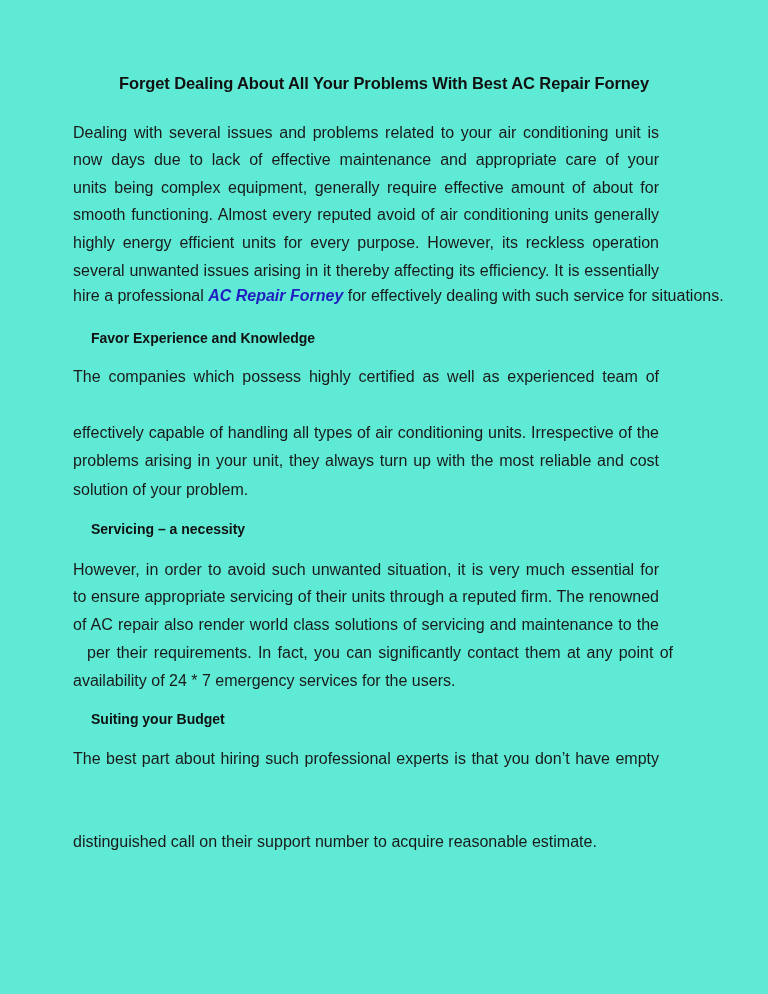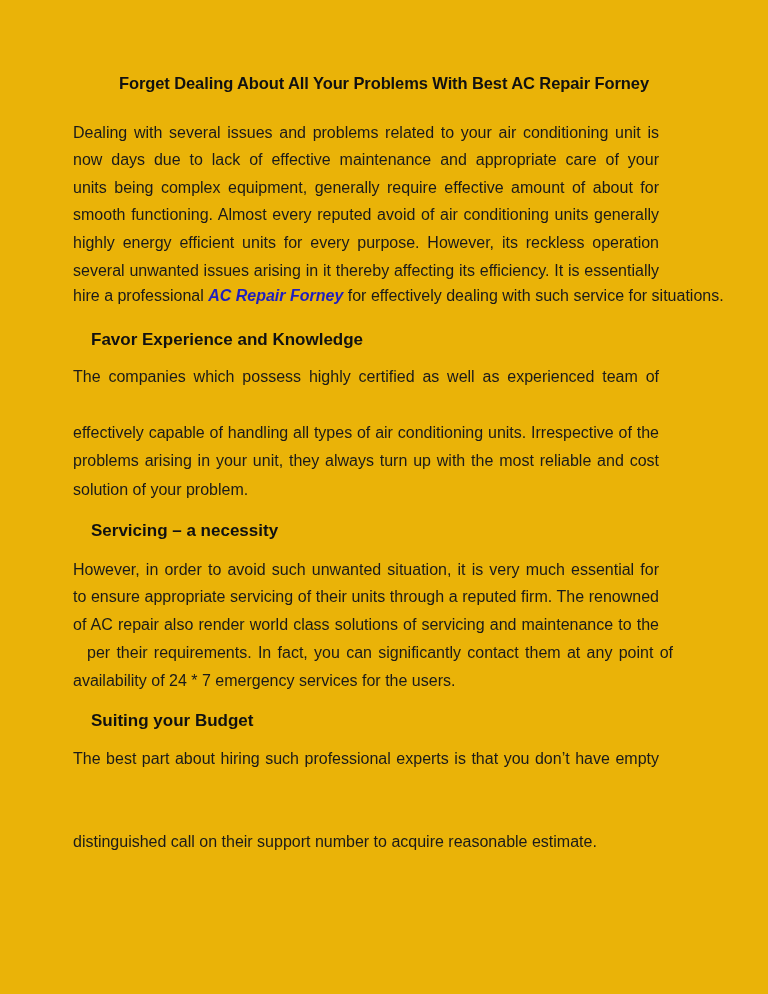--- a/index.html
+++ b/index.html
@@ -1,24 +1,24 @@
 <!DOCTYPE html>
 <html><head>
 <meta charset="utf-8">
 <style>
   html, body { margin: 0; padding: 0; background: #ffffff; }
   body { width: 768px; height: 994px; position: relative; overflow: hidden;
          font-family: "Liberation Sans", sans-serif; color: #1a1a1a; }
-  .page { position: absolute; left: 0; top: 0; width: 768px; height: 994px; background: #eab308; }
+  .page { position: absolute; left: 0; top: 0; width: 768px; height: 994px; background: #5eead4; }
   .title { position: absolute; left: 0; width: 768px; top: 74px; text-align: center;
            font-size: 16.5px; font-weight: bold; color: #111; letter-spacing: -0.1px; }
   .line { position: absolute; left: 73px; width: 586px; font-size: 16px; line-height: 18px;
           text-align: justify; text-align-last: justify; white-space: nowrap; overflow: visible; }
   .line.last { text-align-last: left; }
-  .heading { position: absolute; left: 91px; font-size: 17px; font-weight: bold; color: #111; }
+  .heading { position: absolute; left: 91px; font-size: 14px; font-weight: bold; color: #111; }
   .link { color: #1f1fbf; font-weight: bold; font-style: italic; }
 </style>
 </head>
 <body>
 
 <div class="page">
   <div class="title">Forget Dealing About All Your Problems With Best AC Repair Forney</div>
 
   <div class="line" style="top: 124px; white-space: normal; height: 18px; overflow: hidden;">Dealing with several issues and problems related to your air conditioning unit is quiet common</div>
   <div class="line" style="top: 151px; white-space: normal; height: 18px; overflow: hidden;">now days due to lack of effective maintenance and appropriate care of your respective unit. AC</div>

